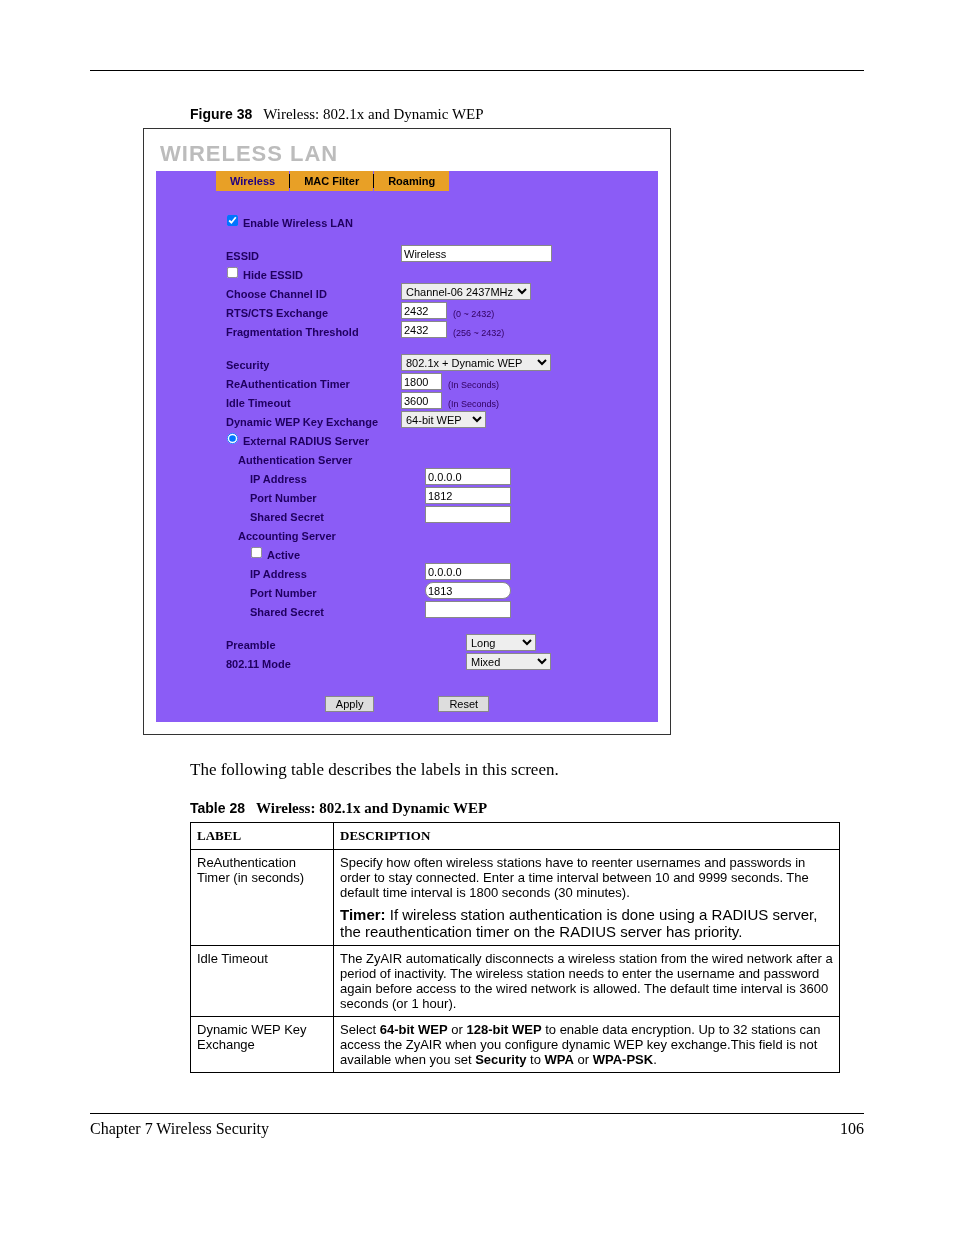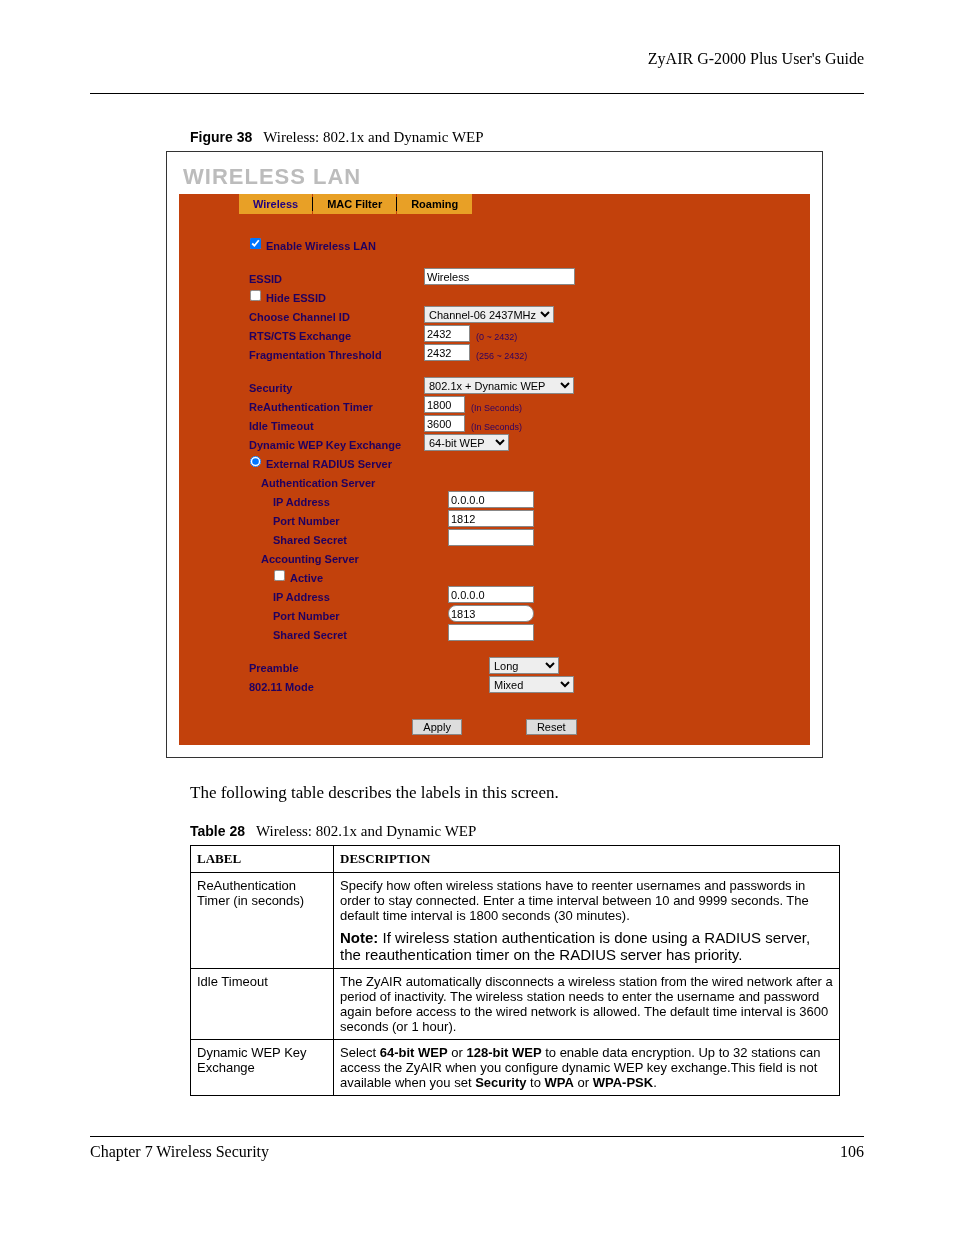--- a/index.html
+++ b/index.html
@@ -23,36 +23,36 @@
     font-size: 16px;
     padding-bottom: 5px;
   }
   .figure-caption {
     font-size: 15px;
     margin: 35px 0 5px 100px;
   }
   .figure-caption b { font-family: Arial, sans-serif; font-size: 14px; }
   .screenshot-frame {
     border: 1.5px solid #333;
-    margin-left: 76px;
-    width: 657px;
+    margin-left: 53px;
+    width: 528px;
     background: #fff;
     padding: 10px 12px 12px 12px;
     box-sizing: border-box;
   }
   .panel-title {
     font-family: Arial, sans-serif;
     font-size: 22px;
     font-weight: bold;
     color: #bcbcbc;
     letter-spacing: 1px;
     margin: 2px 0 4px 4px;
   }
   .orange-panel {
-    background: #c2410c;
+    background: #8b5cf6;
     width: 100%;
   }
   .tabs {
     display: flex;
     margin-left: 60px;
     font-family: Arial, sans-serif;
     font-size: 11px;
     font-weight: bold;
   }
   .tab {
@@ -107,20 +107,21 @@
     background:#ddd; border:1px solid #888; padding:1px 10px; margin: 0 30px;
     cursor:pointer;
   }
   .para {
     font-size: 17px;
     margin: 25px 0 20px 100px;
   }
   .table-caption {
     font-size: 15px;
     margin: 0 0 5px 100px;
+    font-weight: bold;
   }
   .table-caption b { font-family: Arial, sans-serif; font-size: 14px; }
   table.desc {
     border-collapse: collapse;
     margin-left: 100px;
     width: 650px;
     font-family: Arial, sans-serif;
     font-size: 13px;
   }
   table.desc th, table.desc td {
@@ -135,21 +136,20 @@
     display:flex; justify-content:space-between;
     border-top:1.5px solid #000;
     margin-top: 40px; padding-top:6px;
     font-size:16px;
   }
 </style>
 </head>
 <body>
 
 <div class="page">
-  <div class="header-text">ZyAIR G-2000 Plus User's Guide</div>
   <div class="header-line"></div>
 
   <div class="figure-caption">
     <b>Figure 38</b>&nbsp;&nbsp;
     <span>Wireless: 802.1x and Dynamic WEP</span>
   </div>
 
   <div class="screenshot-frame">
     <div class="panel-title">WIRELESS LAN</div>
     <div class="orange-panel">
@@ -276,21 +276,21 @@
   <table class="desc">
     <tbody>
         <tr>
       <th style="width:130px">LABEL</th>
       <th>DESCRIPTION</th>
     </tr>
     <tr>
       <td>ReAuthentication Timer (in seconds)</td>
       <td>
         <span>Specify how often wireless stations have to reenter usernames and passwords in order to stay connected. Enter a time interval between 10 and 9999 seconds. The default time interval is 1800 seconds (30 minutes).</span>
-        <span class="note-large"><b>Note:</b> If wireless station authentication is done using a RADIUS server, the reauthentication timer on the RADIUS server has priority.</span>
+        <span class="note-large"><b>Timer:</b> If wireless station authentication is done using a RADIUS server, the reauthentication timer on the RADIUS server has priority.</span>
       </td>
     </tr>
     <tr>
       <td>Idle Timeout</td>
       <td>The ZyAIR automatically disconnects a wireless station from the wired network after a period of inactivity. The wireless station needs to enter the username and password again before access to the wired network is allowed. The default time interval is 3600 seconds (or 1 hour).</td>
     </tr>
     <tr>
       <td>Dynamic WEP Key Exchange</td>
       <td>Select <b>64-bit WEP</b> or <b>128-bit WEP</b> to enable data encryption. Up to 32 stations can access the ZyAIR when you configure dynamic WEP key exchange.This field is not available when you set <b>Security</b> to <b>WPA</b> or <b>WPA-PSK</b>.</td>
     </tr>

